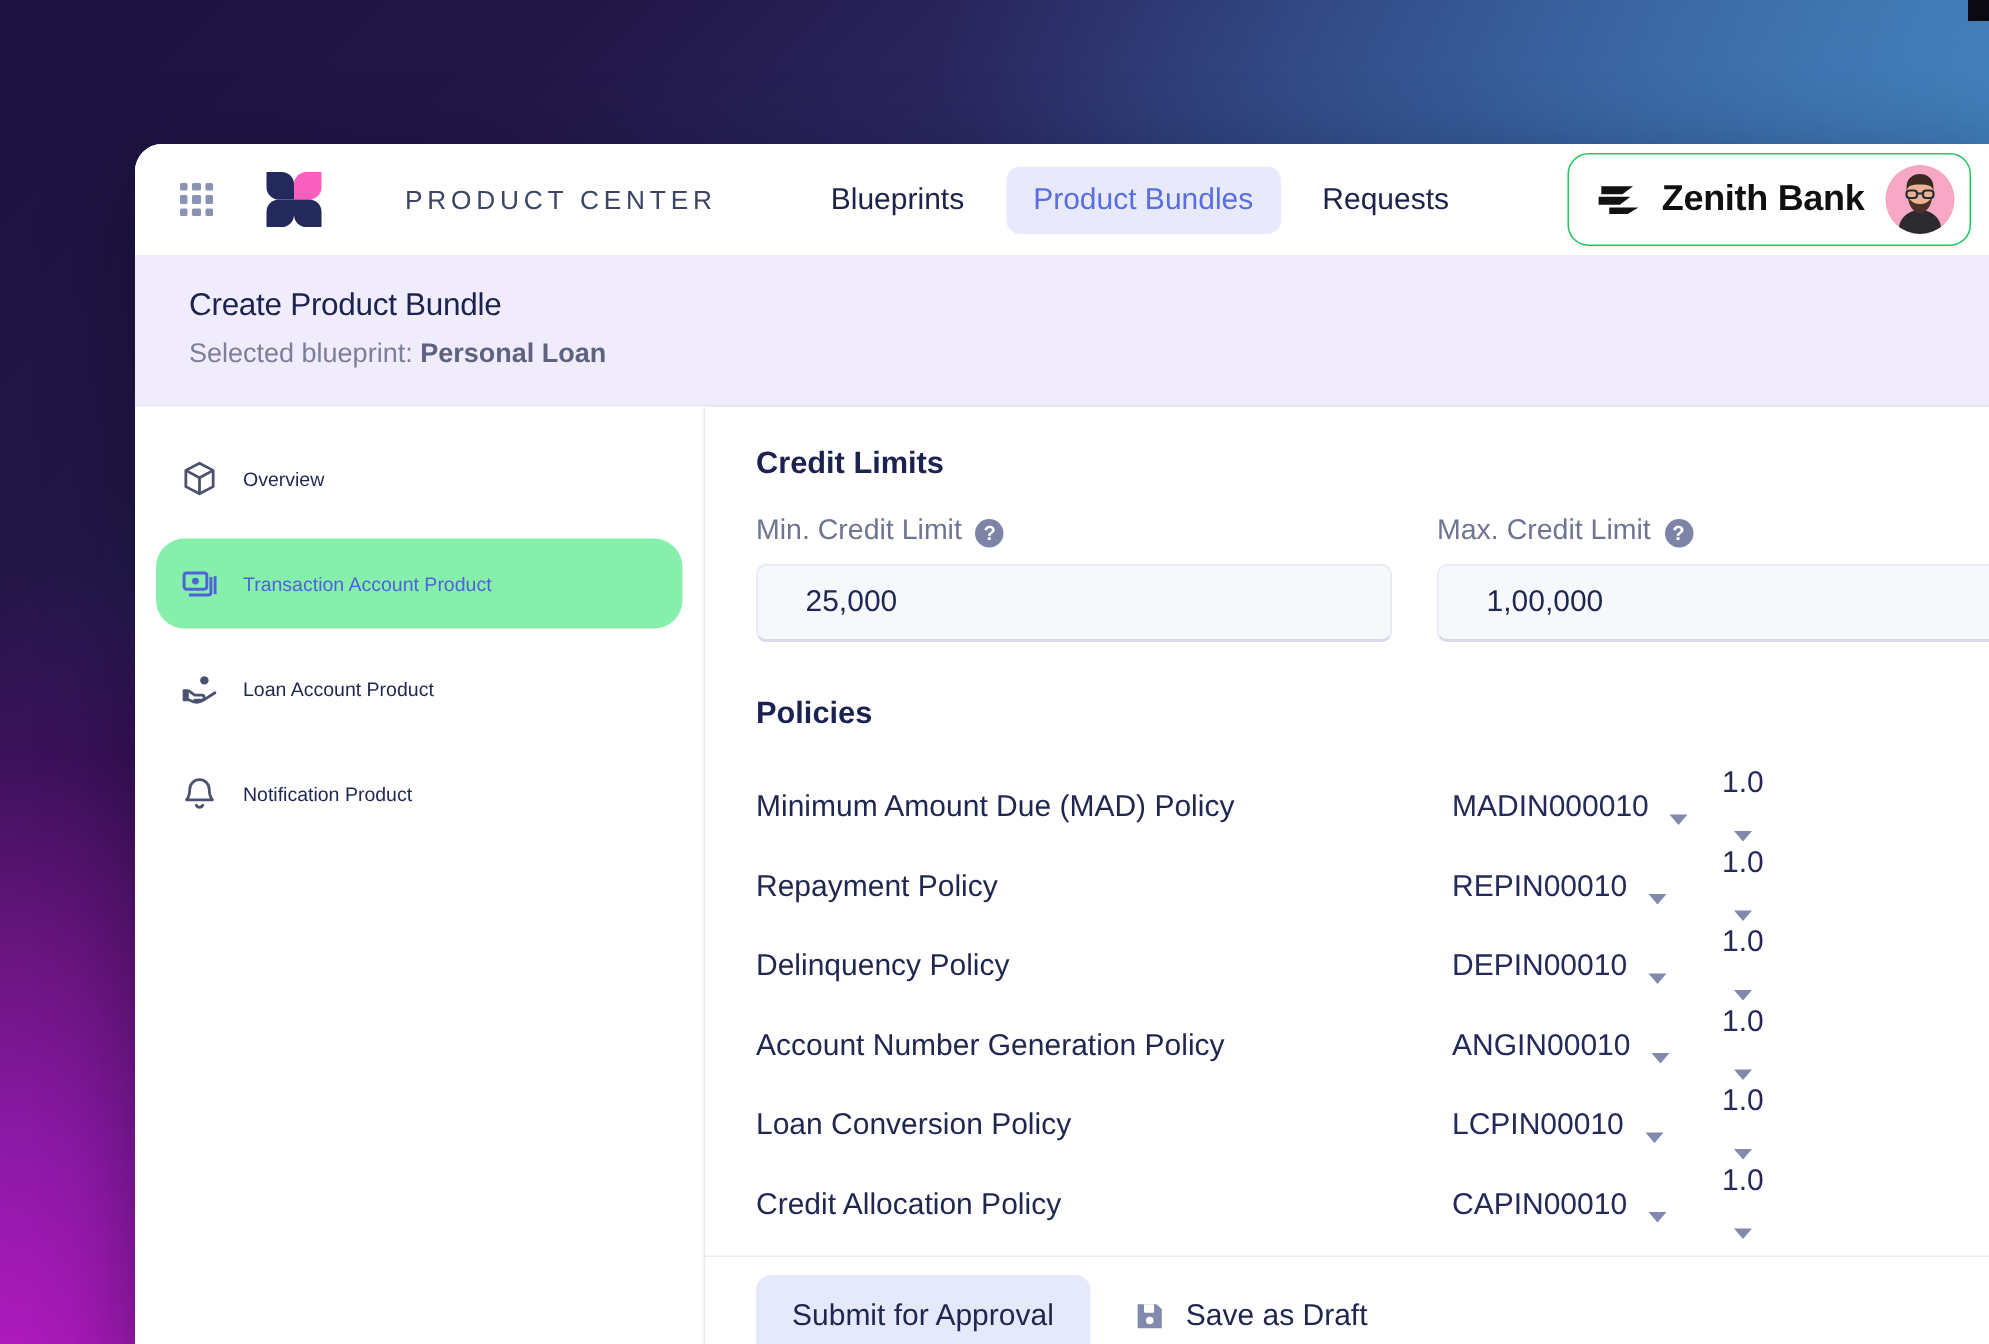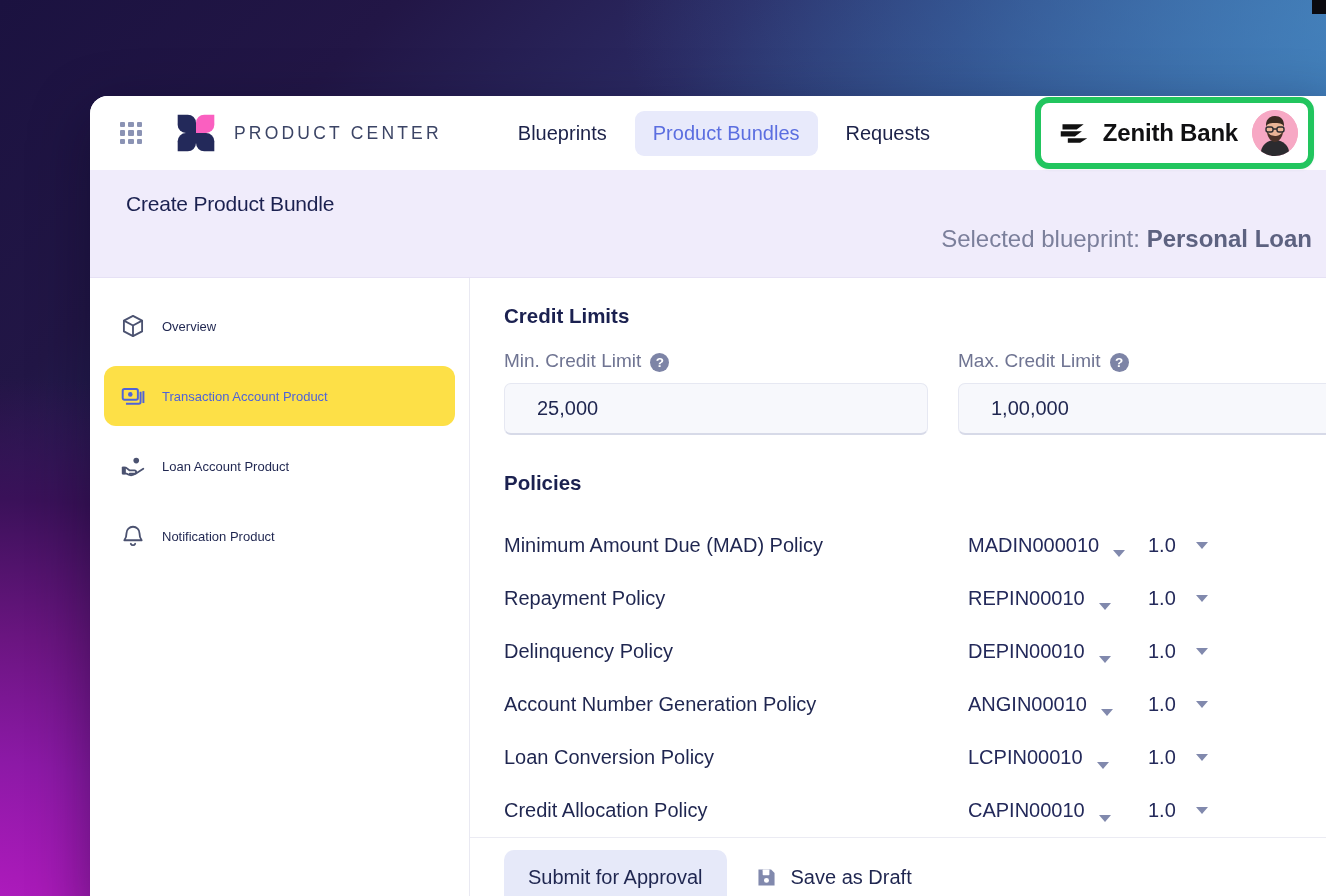--- a/index.html
+++ b/index.html
@@ -82,20 +82,21 @@
   }
   .grid-icon i { background: #8b93b4; border-radius: 1px; display: block; }
 
   .brand { display: flex; align-items: center; gap: 16px; }
   .brand-mark { width: 44px; height: 44px; display: block; }
   .brand-text {
     font-size: 17.5px;
     letter-spacing: 3.2px;
     color: #3b4465;
     font-weight: 500;
+    margin-left: 36px;
   }
 
   .nav {
     display: flex;
     align-items: center;
     gap: 10px;
     margin-left: 58px;
   }
   .nav-item {
     font-size: 20px;
@@ -108,21 +109,21 @@
   .nav-item.active {
     background: #e8eaFB;
     color: #5b6ee0;
   }
 
   .org-chip {
     margin-left: auto;
     display: flex;
     align-items: center;
     gap: 14px;
-    border: 6px solid #22c55e;
+    border: 1px solid #22c55e;
     border-radius: 14px;
     padding: 7px 10px 7px 18px;
     background: #fff;
     box-shadow: 0 1px 3px rgba(20,20,50,0.06);
     cursor: pointer;
   }
   .zenith-mark { width: 30px; height: 22px; display: block; }
   .org-name {
     font-size: 24px;
     font-weight: 700;
@@ -148,23 +149,22 @@
     border-bottom: 1px solid #e6e1f5;
   }
   .page-title {
     font-size: 21px;
     font-weight: 400;
     color: #1b2150;
     letter-spacing: -0.2px;
   }
   .page-sub {
     margin-top: 9px;
-    font-size: 24px;
+    font-size: 18px;
     color: #7b7f9b;
-    text-align: right;
   }
   .page-sub b { color: #5d6280; font-weight: 700; }
 
   
   .body-row {
     flex: 1 1 auto;
     display: flex;
     min-height: 0;
     position: relative;
   }
@@ -180,23 +180,24 @@
     align-items: center;
     gap: 16px;
     padding: 17px 16px;
     border-radius: 12px;
     cursor: pointer;
     color: #1f2650;
     font-size: 13px;
     margin-bottom: 10px;
   }
   .side-item.active {
-    background: #fde047;
+    background: #86efac;
     color: #4f63d8;
     font-weight: 500;
+    border-radius: 19px;
   }
   .side-item svg { flex: 0 0 26px; display: block; }
 
   .content {
     flex: 1 1 auto;
     padding: 26px 0 0 34px;
     min-width: 0;
     overflow: hidden;
     position: relative;
   }
@@ -266,20 +267,21 @@
     color: #23295a;
     cursor: pointer;
   }
   .policy-ver {
     display: flex;
     align-items: center;
     gap: 20px;
     font-size: 20px;
     color: #23295a;
     cursor: pointer;
+    flex-direction: column;
   }
   .caret {
     width: 0; height: 0;
     border-left: 6px solid transparent;
     border-right: 6px solid transparent;
     border-top: 7px solid #8189ad;
     flex: 0 0 12px;
   }
 
   

